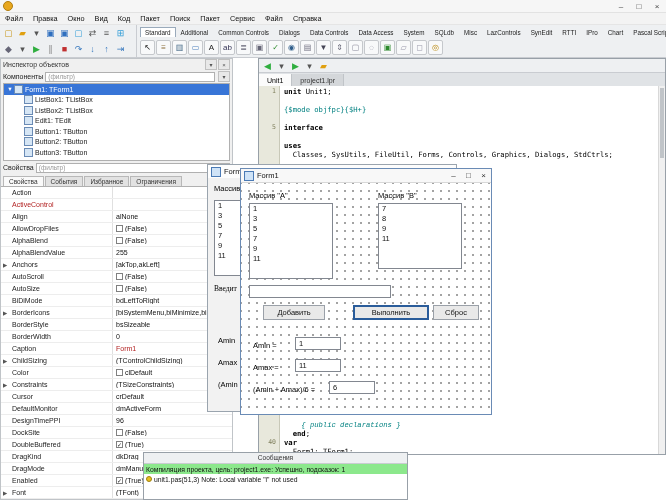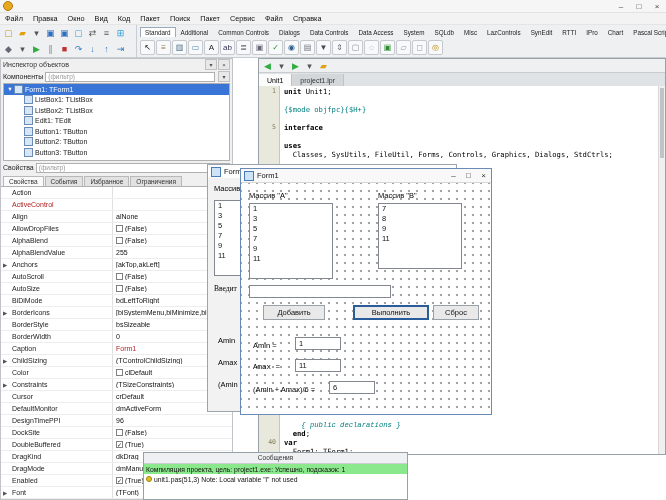--- a/index.html
+++ b/index.html
@@ -604,21 +604,21 @@
         <div>8</div>
         <div>9</div>
         <div>11</div>
       </div>
     <div class="ds-edit" style="left:8px;top:102px;width:142px;height:13px;"></div>
     <div class="ds-btnc" style="left:22px;top:122px;width:62px;height:15px;">Добавить</div>
     <div class="ds-btnc default" style="left:112px;top:122px;width:76px;height:15px;">Выполнить</div>
     <div class="ds-btnc" style="left:192px;top:122px;width:46px;height:15px;">Сброс</div>
     <span class="ds-label" style="left:12px;top:158px;">Amin =</span>
     <div class="ds-edit" style="left:54px;top:154px;width:46px;height:13px;">1</div>
-    <span class="ds-label" style="left:12px;top:180px;font-family:Liberation Mono, monospace;">Amax =</span>
+    <span class="ds-label" style="left:12px;top:180px;">Amax =</span>
     <div class="ds-edit" style="left:54px;top:176px;width:46px;height:13px;">11</div>
     <span class="ds-label" style="left:12px;top:202px;">(Amin + Amax)/6 =</span>
     <div class="ds-edit" style="left:88px;top:198px;width:46px;height:13px;">6</div>
   </div>
 </div>
 
 <div id="messages">
   <div id="msg-title">Сообщения</div>
   <div id="msg-body">
       <div class="msg-line success">

